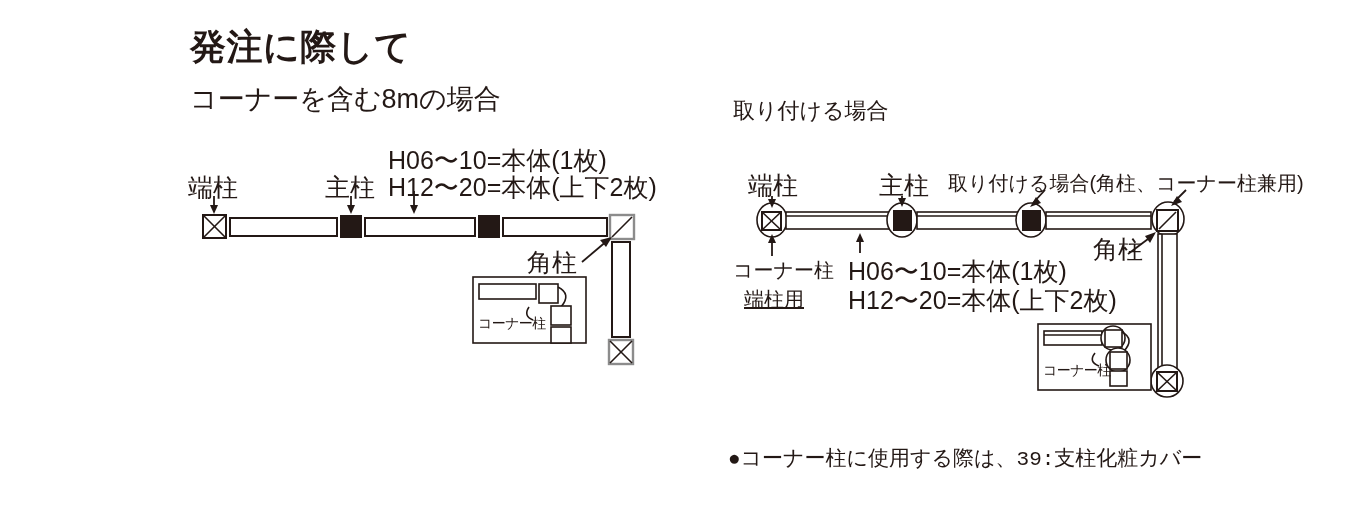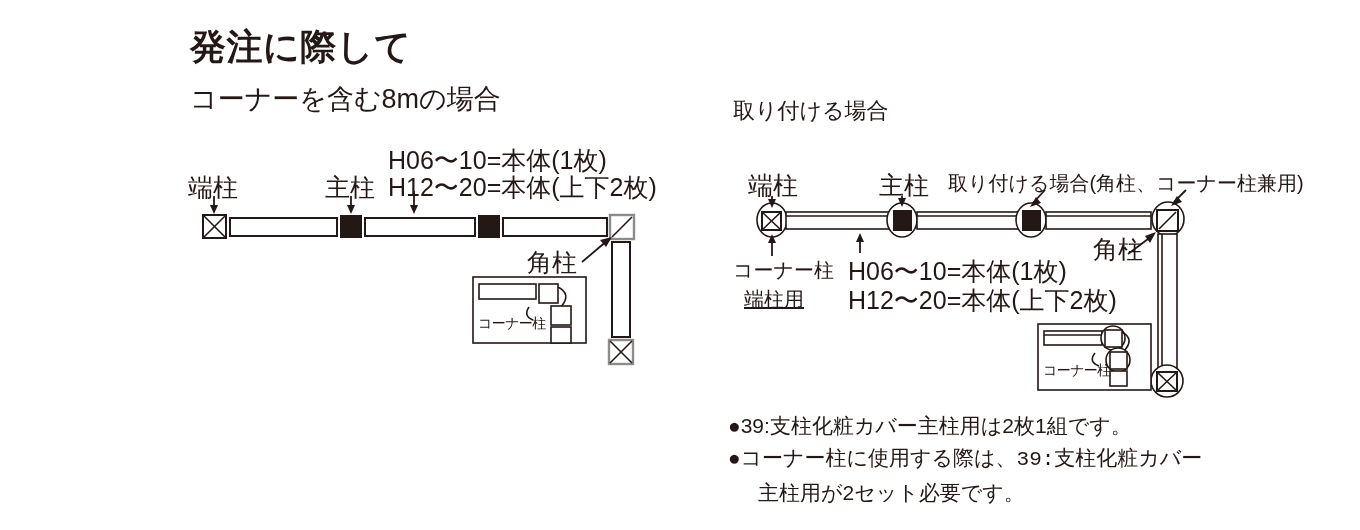--- a/index.html
+++ b/index.html
@@ -250,22 +250,18 @@
 
   <div class="abs lbl-sm" style="left:733px; top:258px;">コーナー柱</div>
   <div class="abs lbl-sm" style="left:744px; top:287px;text-decoration:underline;">端柱用</div>
 
   <div class="abs lbl" style="left:848px; top:256px;">H06〜10=本体(1枚)</div>
   <div class="abs lbl" style="left:848px; top:285px;">H12〜20=本体(上下2枚)</div>
 
   <div class="abs lbl" style="left:1093px; top:234px;">角柱</div>
   <div class="abs inset-label" style="left:1043px; top:362px;">コーナー柱</div>
 
-  <div class="abs note" style="left:728px; top:412px;">
-    <span>●</span><span>39:支柱化粧カバー主柱用は2枚1組です。</span>
-  </div>
 
   <div class="abs note" style="left:728px; top:446px;font-family:Liberation Mono, monospace;">
     <span>●</span><span>コーナー柱に使用する際は、39:支柱化粧カバー</span>
   </div>
-  <div class="abs note" style="left:758px; top:479px;">主柱用が2セット必要です。</div>
 
 </div>
 
 </body></html>

